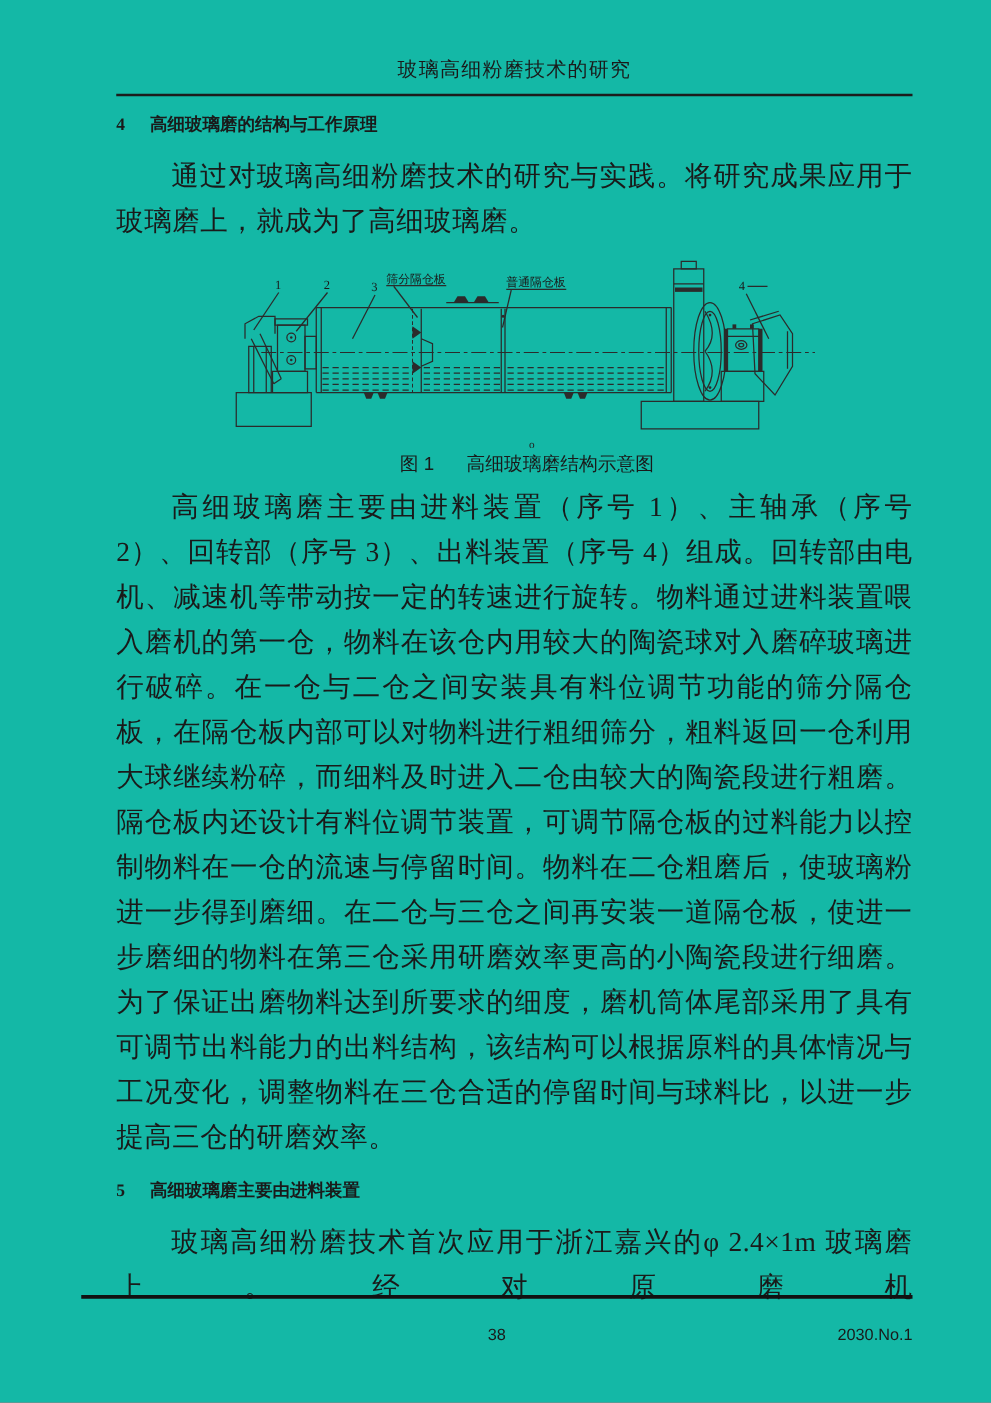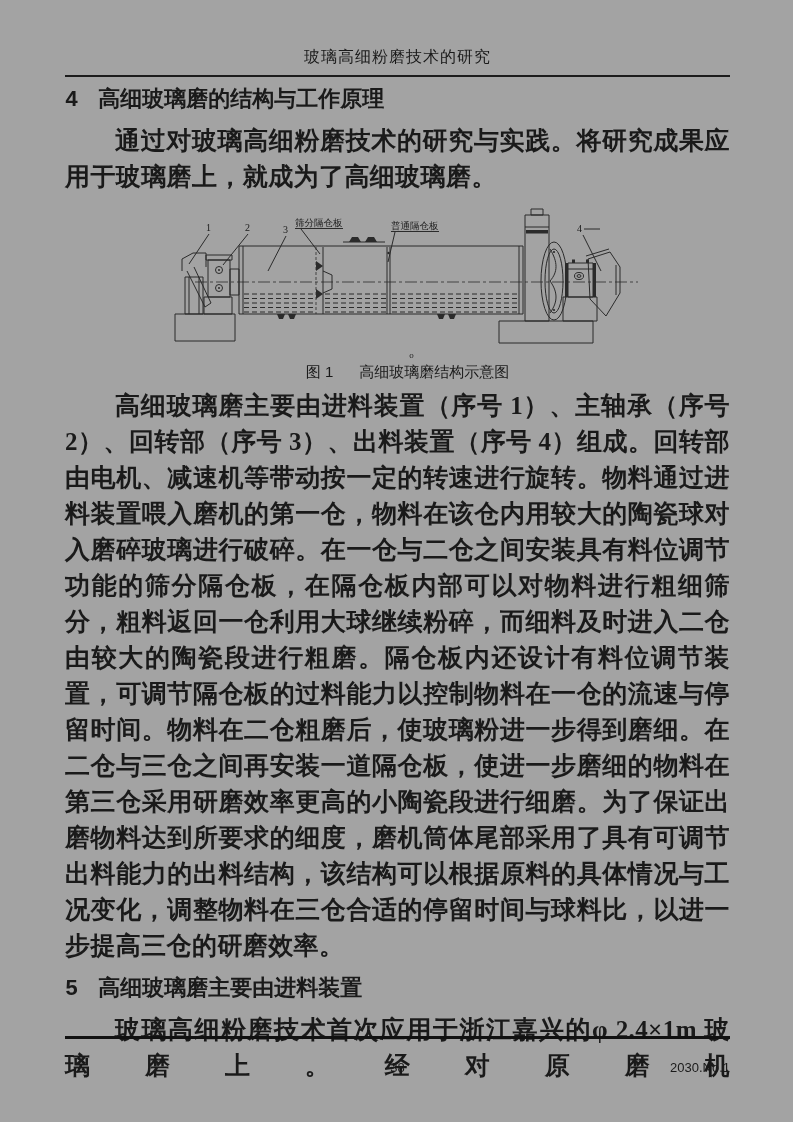--- a/index.html
+++ b/index.html
@@ -1,41 +1,41 @@
 <!DOCTYPE html>
 <html><head>
 <meta charset="utf-8">
 <style>
   html,body{margin:0;padding:0;background:#888;}
   .page{
     position:relative;
     width:793px;height:1122px;
     margin:0 auto;
-    background:#a3a3a3;
+    background:#14b8a6;
     color:#1a1a1a;
     font-family:"Liberation Serif","DejaVu Serif",serif;
     box-sizing:border-box;
-    padding:46px 63px 0 65px;
+    padding:46px 63px 0 93px;
     overflow:hidden;
   }
   
   .running-header{text-align:center;}
   .header-title{font-size:16px;letter-spacing:1px;line-height:22px;}
   .header-rule{border:0;border-top:2px solid #1c1c1c;margin:7px 0 0 0;}
   
   .section-heading{
-    font-family:Liberation Mono, monospace;
-    font-weight:700;font-size:22px;line-height:30px;
+    font-family:Liberation Serif, serif;
+    font-weight:700;font-size:14px;line-height:30px;
     margin:9px 0 7px 0;
   }
   .section-heading .sec-num{display:inline-block;margin-right:20px;}
   
   .body-paragraph{
-    font-size:25px;line-height:36px;letter-spacing:0.4px;
-    text-indent:2em;text-align:justify;margin:6px 0 0 0;font-weight:bold;
+    font-size:22px;line-height:36px;letter-spacing:0.4px;
+    text-indent:2em;text-align:justify;margin:6px 0 0 0;
   }
   .force-last-justify{text-align-last:justify;}
   
   .figure-block{margin:12px 0 2px 0;text-align:center;}
   .mill-svg{display:block;margin:0 auto;}
   .stray-mark{font-size:9px;line-height:10px;margin:1px 0 2px 8px;text-align:center;color:#222;}
   .figure-caption{
     font-family:"Liberation Sans","DejaVu Sans",sans-serif;
     font-weight:400;font-size:15px;line-height:20px;margin-top:2px;
   }

